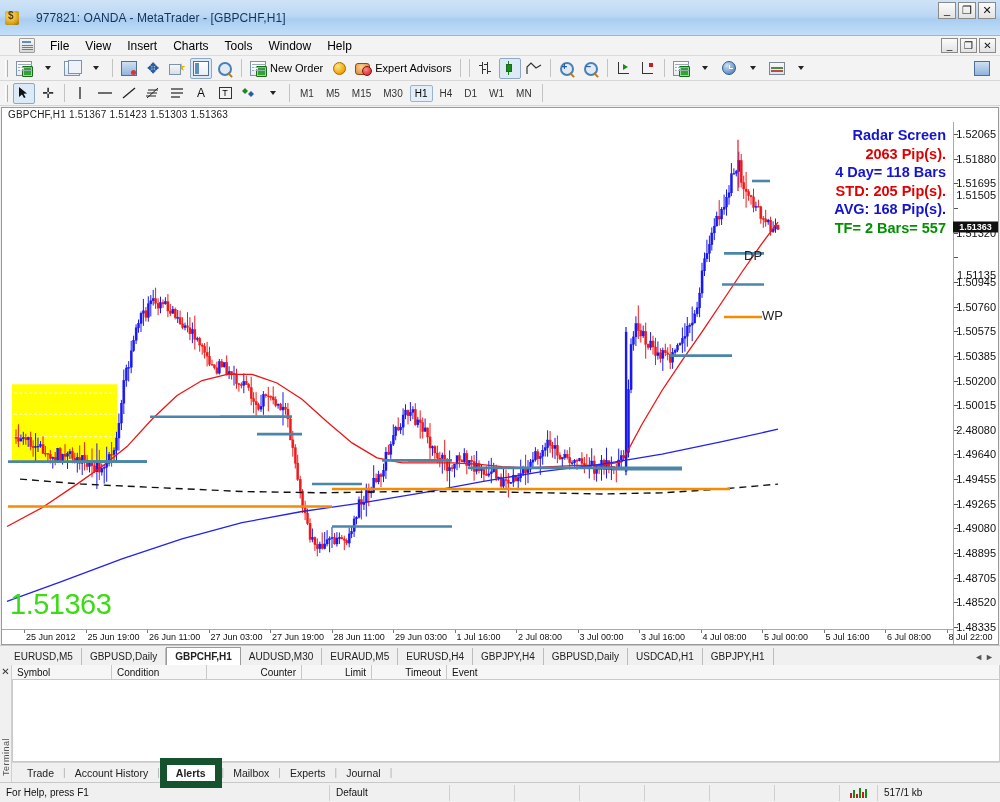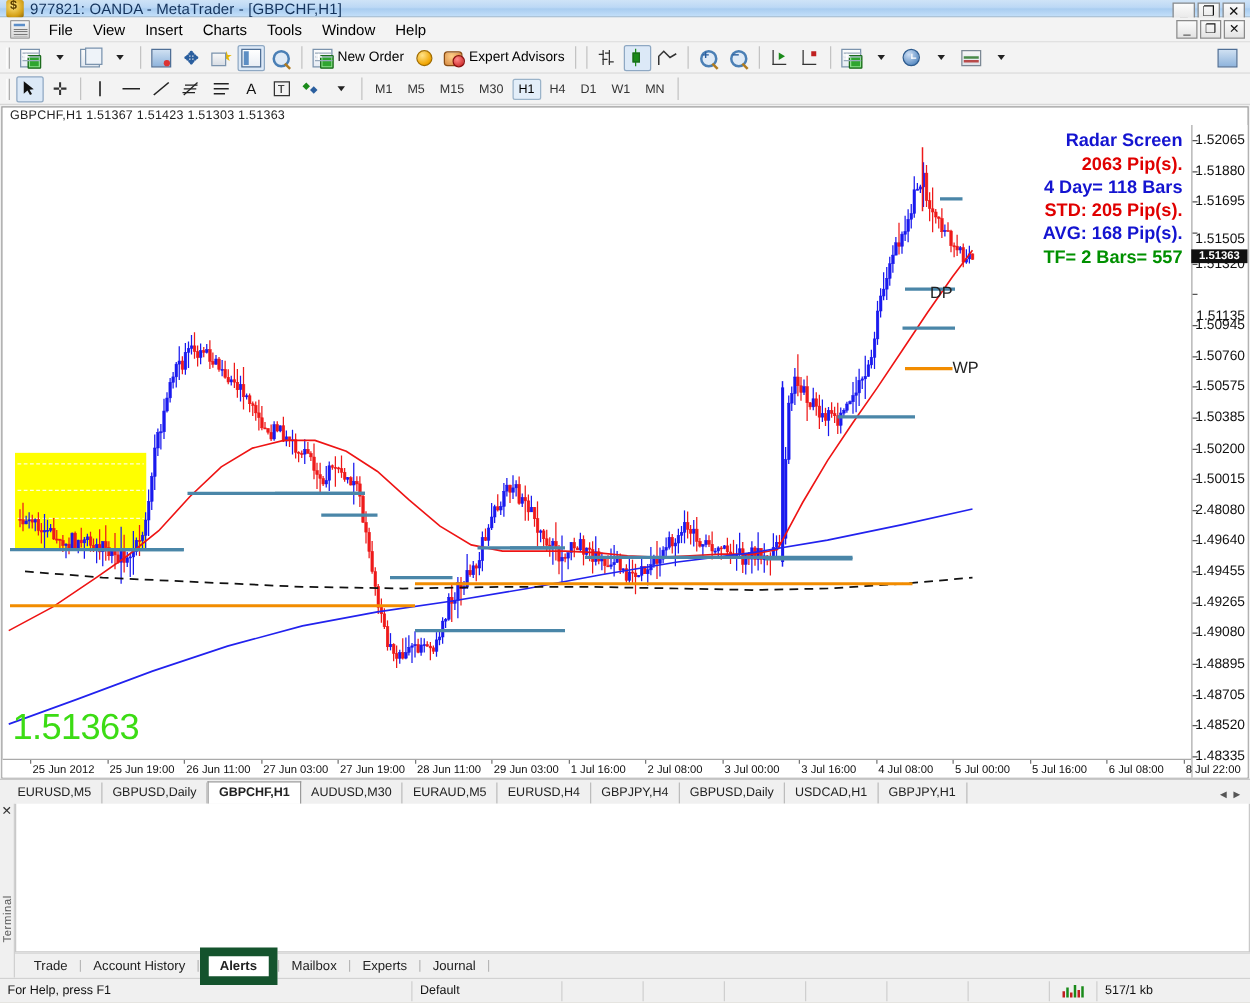--- a/index.html
+++ b/index.html
@@ -14,26 +14,27 @@
   #app {
     width: 1000px; height: 802px;
     position: relative;
     background: #f0f0f0;
     display: flex;
     flex-direction: column;
   }
 
   
   .titlebar {
-    height: 14px;
+    height: 36px;
     background: linear-gradient(to bottom, #cfe3f7 0%, #bcd8f5 45%, #a9cdf0 55%, #c3dff9 100%);
     border-bottom: 1px solid #9bb7cf;
     display: flex; align-items: center;
     padding: 0 2px 0 5px;
     position: relative;
+    gap: 12px;
   }
   .title-icon {
     width: 14px; height: 14px; margin-right: 5px;
     background: radial-gradient(circle at 40% 35%, #ffe680, #d4a017 65%, #8a6508);
     border-radius: 2px;
     display: inline-block;
     position: relative;
   }
   .title-icon:after {
     content: "$"; position: absolute; left: 3px; top: -1px;
@@ -52,21 +53,21 @@
     font-size: 11px; color: #111; line-height: 1;
   }
   .wbtn.sm { width: 17px; height: 15px; font-size: 10px; }
 
   
   .menubar {
     height: 20px;
     background: #f3f3f3;
     border-bottom: 1px solid #dcdcdc;
     display: flex; align-items: center;
-    padding-left: 8px;
+    padding-left: 19px;
     position: relative;
   }
   .menu-icon {
     width: 16px; height: 15px; margin-right: 7px;
     background: linear-gradient(to bottom,#f6f6f6,#d8d8d8);
     border: 1px solid #9d9d9d;
     position: relative; border-radius: 1px;
   }
   .menu-icon:before {
     content:""; position:absolute; left:2px; top:2px; width:9px; height:2px; background:#5b8ec9;
@@ -1194,21 +1195,21 @@
       <div class="bigprice" style="top:466px;">1.51363</div>
     </div>
 
     <div class="price-axis">
         <div class="p-lab" style="top: 12px;">1.52065</div>
         <div class="p-tick" style="top: 12px;"></div>
         <div class="p-lab" style="top: 36.65px;">1.51880</div>
         <div class="p-tick" style="top: 36.65px;"></div>
         <div class="p-lab" style="top: 61.3px;">1.51695</div>
         <div class="p-tick" style="top: 61.3px;"></div>
-        <div class="p-lab" style="top: 91px;">1.51505</div>
+        <div class="p-lab" style="top: 73px;">1.51505</div>
         <div class="p-tick" style="top: 85.95px;"></div>
         <div class="p-lab" style="top: 110.6px;">1.51320</div>
         <div class="p-tick" style="top: 110.6px;"></div>
         <div class="p-lab" style="top: 153px;">1.51135</div>
         <div class="p-tick" style="top: 135.25px;"></div>
         <div class="p-lab" style="top: 159.9px;">1.50945</div>
         <div class="p-tick" style="top: 159.9px;"></div>
         <div class="p-lab" style="top: 184.55px;">1.50760</div>
         <div class="p-tick" style="top: 184.55px;"></div>
         <div class="p-lab" style="top: 209.2px;">1.50575</div>
@@ -1288,20 +1289,28 @@
       <div class="ctab">GBPJPY,H1</div>
       <div class="tab-scroll">◄►</div>
     </div>
 
   <div class="terminal">
     <div class="term-side">
       <span class="xbtn">✕</span>
       <span class="vtxt">Terminal</span>
     </div>
     <div class="term-main">
+      <div class="term-head">
+        <div class="th" style="width:100px">Symbol</div>
+        <div class="th" style="width:95px">Condition</div>
+        <div class="th r" style="width:95px">Counter</div>
+        <div class="th r" style="width:70px">Limit</div>
+        <div class="th r" style="width:75px">Timeout</div>
+        <div class="th" style="flex:1">Event</div>
+      </div>
       <div class="term-body"></div>
       <div class="term-tabs">
           <div class="ttab">Trade</div>
           <span class="ttab-sep">|</span>
           <div class="ttab">Account History</div>
           <span class="ttab-sep">|</span>
           <div class="ttab active">Alerts</div>
           <span class="ttab-sep">|</span>
           <div class="ttab">Mailbox</div>
           <span class="ttab-sep">|</span>

